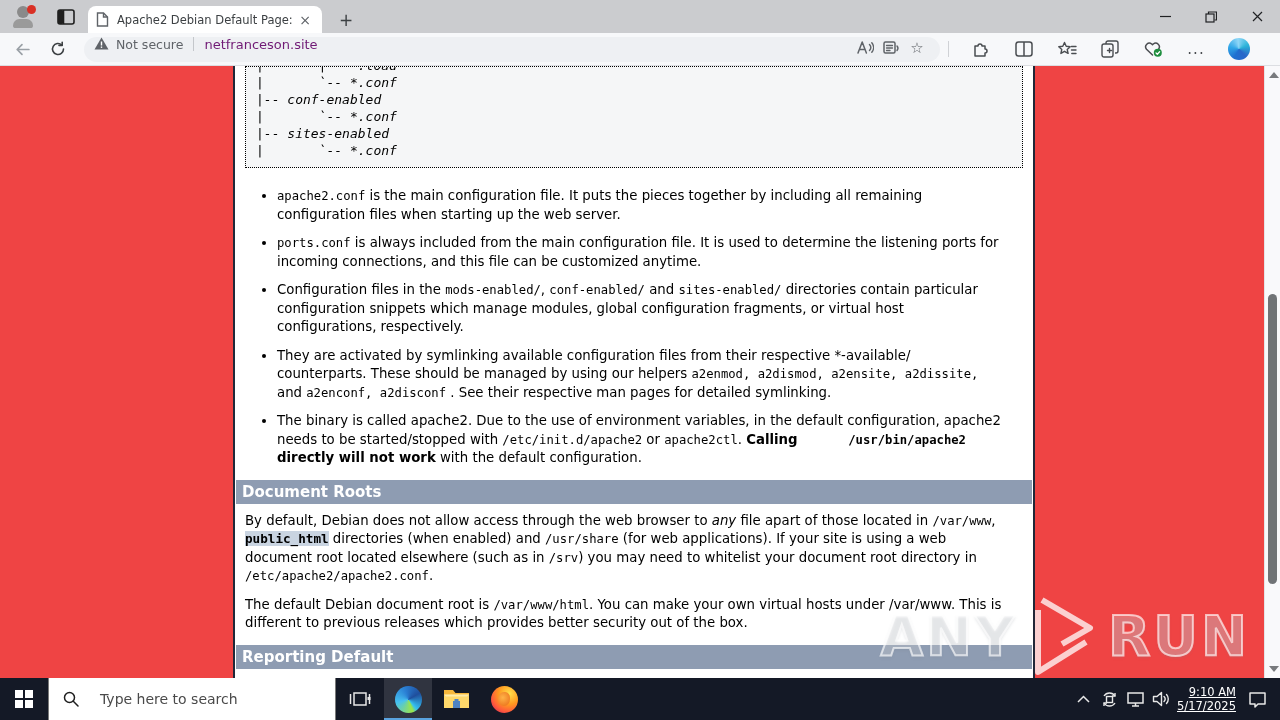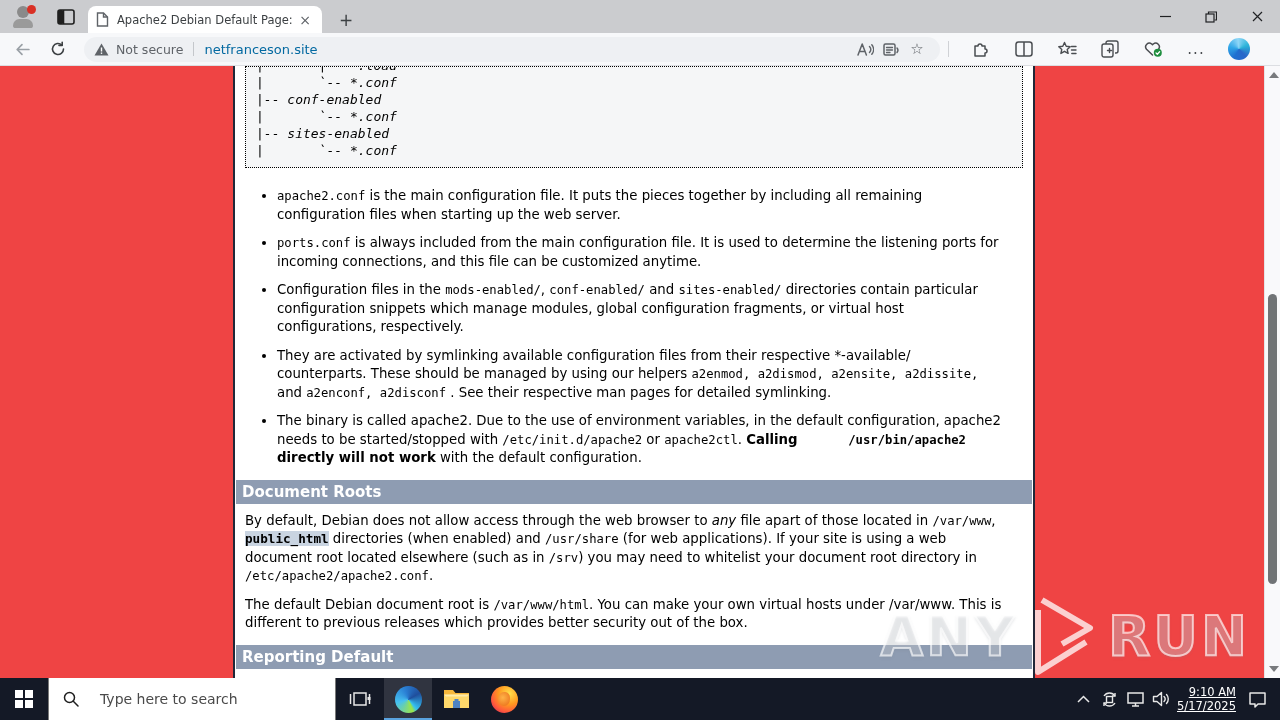--- a/index.html
+++ b/index.html
@@ -18,24 +18,24 @@
   .tab { position:absolute; left:88px; top:6px; width:234px; height:27px; background:#fff; border-radius:8px 8px 0 0; display:flex; align-items:center; padding:0 8px; }
   .tab-title { flex:1; font-size:11.5px; color:#3c4043; white-space:nowrap; overflow:hidden; margin-left:8px; }
   .tab-close { width:18px; height:18px; display:flex; align-items:center; justify-content:center; font-size:14px; color:#5f6368; border-radius:4px; }
   .newtab-btn { position:absolute; left:334px; top:8px; width:24px; height:24px; display:flex; align-items:center; justify-content:center; font-size:17px; color:#3c4043; }
   .win-controls { position:absolute; right:0; top:0; height:33px; display:flex; }
   .win-btn { width:46px; height:33px; display:flex; align-items:center; justify-content:center; color:#202124; }
 
   
   .toolbar { position:absolute; top:33px; left:0; right:0; height:33px; background:#f7f8fa; border-bottom:1px solid #dcdee2; display:flex; align-items:center; }
   .nav-btn { width:28px; height:28px; margin-left:8px; display:flex; align-items:center; justify-content:center; }
-  .addr-pill { height:25px; flex:0 0 856px; margin-left:12px; background:#eef0f3; border-radius:13px; display:flex; align-items:center; padding:0 10px; }
+  .addr-pill { height:25px; flex:0 0 856px; margin-left:12px; background:#eef0f3; border-radius:13px; display:flex; align-items:flex-start; padding:0 10px; }
   .sec-label { font-size:12.5px; color:#5f6368; margin-left:7px; }
   .addr-divider { width:1px; height:14px; background:#c4c7cb; margin:0 10px; }
-  .addr-url { font-size:13px; color:#0369a1; flex:1; }
+  .addr-url { font-size:13px; color:#701a75; flex:1; }
   .pill-icon { width:26px; height:22px; display:flex; align-items:center; justify-content:center; }
   .tool-divider { width:1px; height:16px; background:#d0d2d6; margin:0 4px 0 8px; }
   .tool-btn { width:30px; height:28px; margin-left:13px; display:flex; align-items:center; justify-content:center; }
   .dots { font-size:15px; color:#4a4d51; letter-spacing:1px; }
   .copilot-badge { width:22px; height:22px; border-radius:50%; background:conic-gradient(from 210deg,#1f6fd0,#30a7e8,#8fd6f7,#2bb3d8,#2a66c8,#1f6fd0); }
   .star-glyph { font-size:15px; color:#5f6368; }
 
   
   .viewport { position:absolute; top:66px; left:0; width:1280px; height:612px; background:#ef4444; overflow:hidden; }
   .main-box { position:absolute; left:233px; top:0; width:802px; height:612px; background:#ffffff; border-left:2px solid #212738; border-right:2px solid #212738; }

